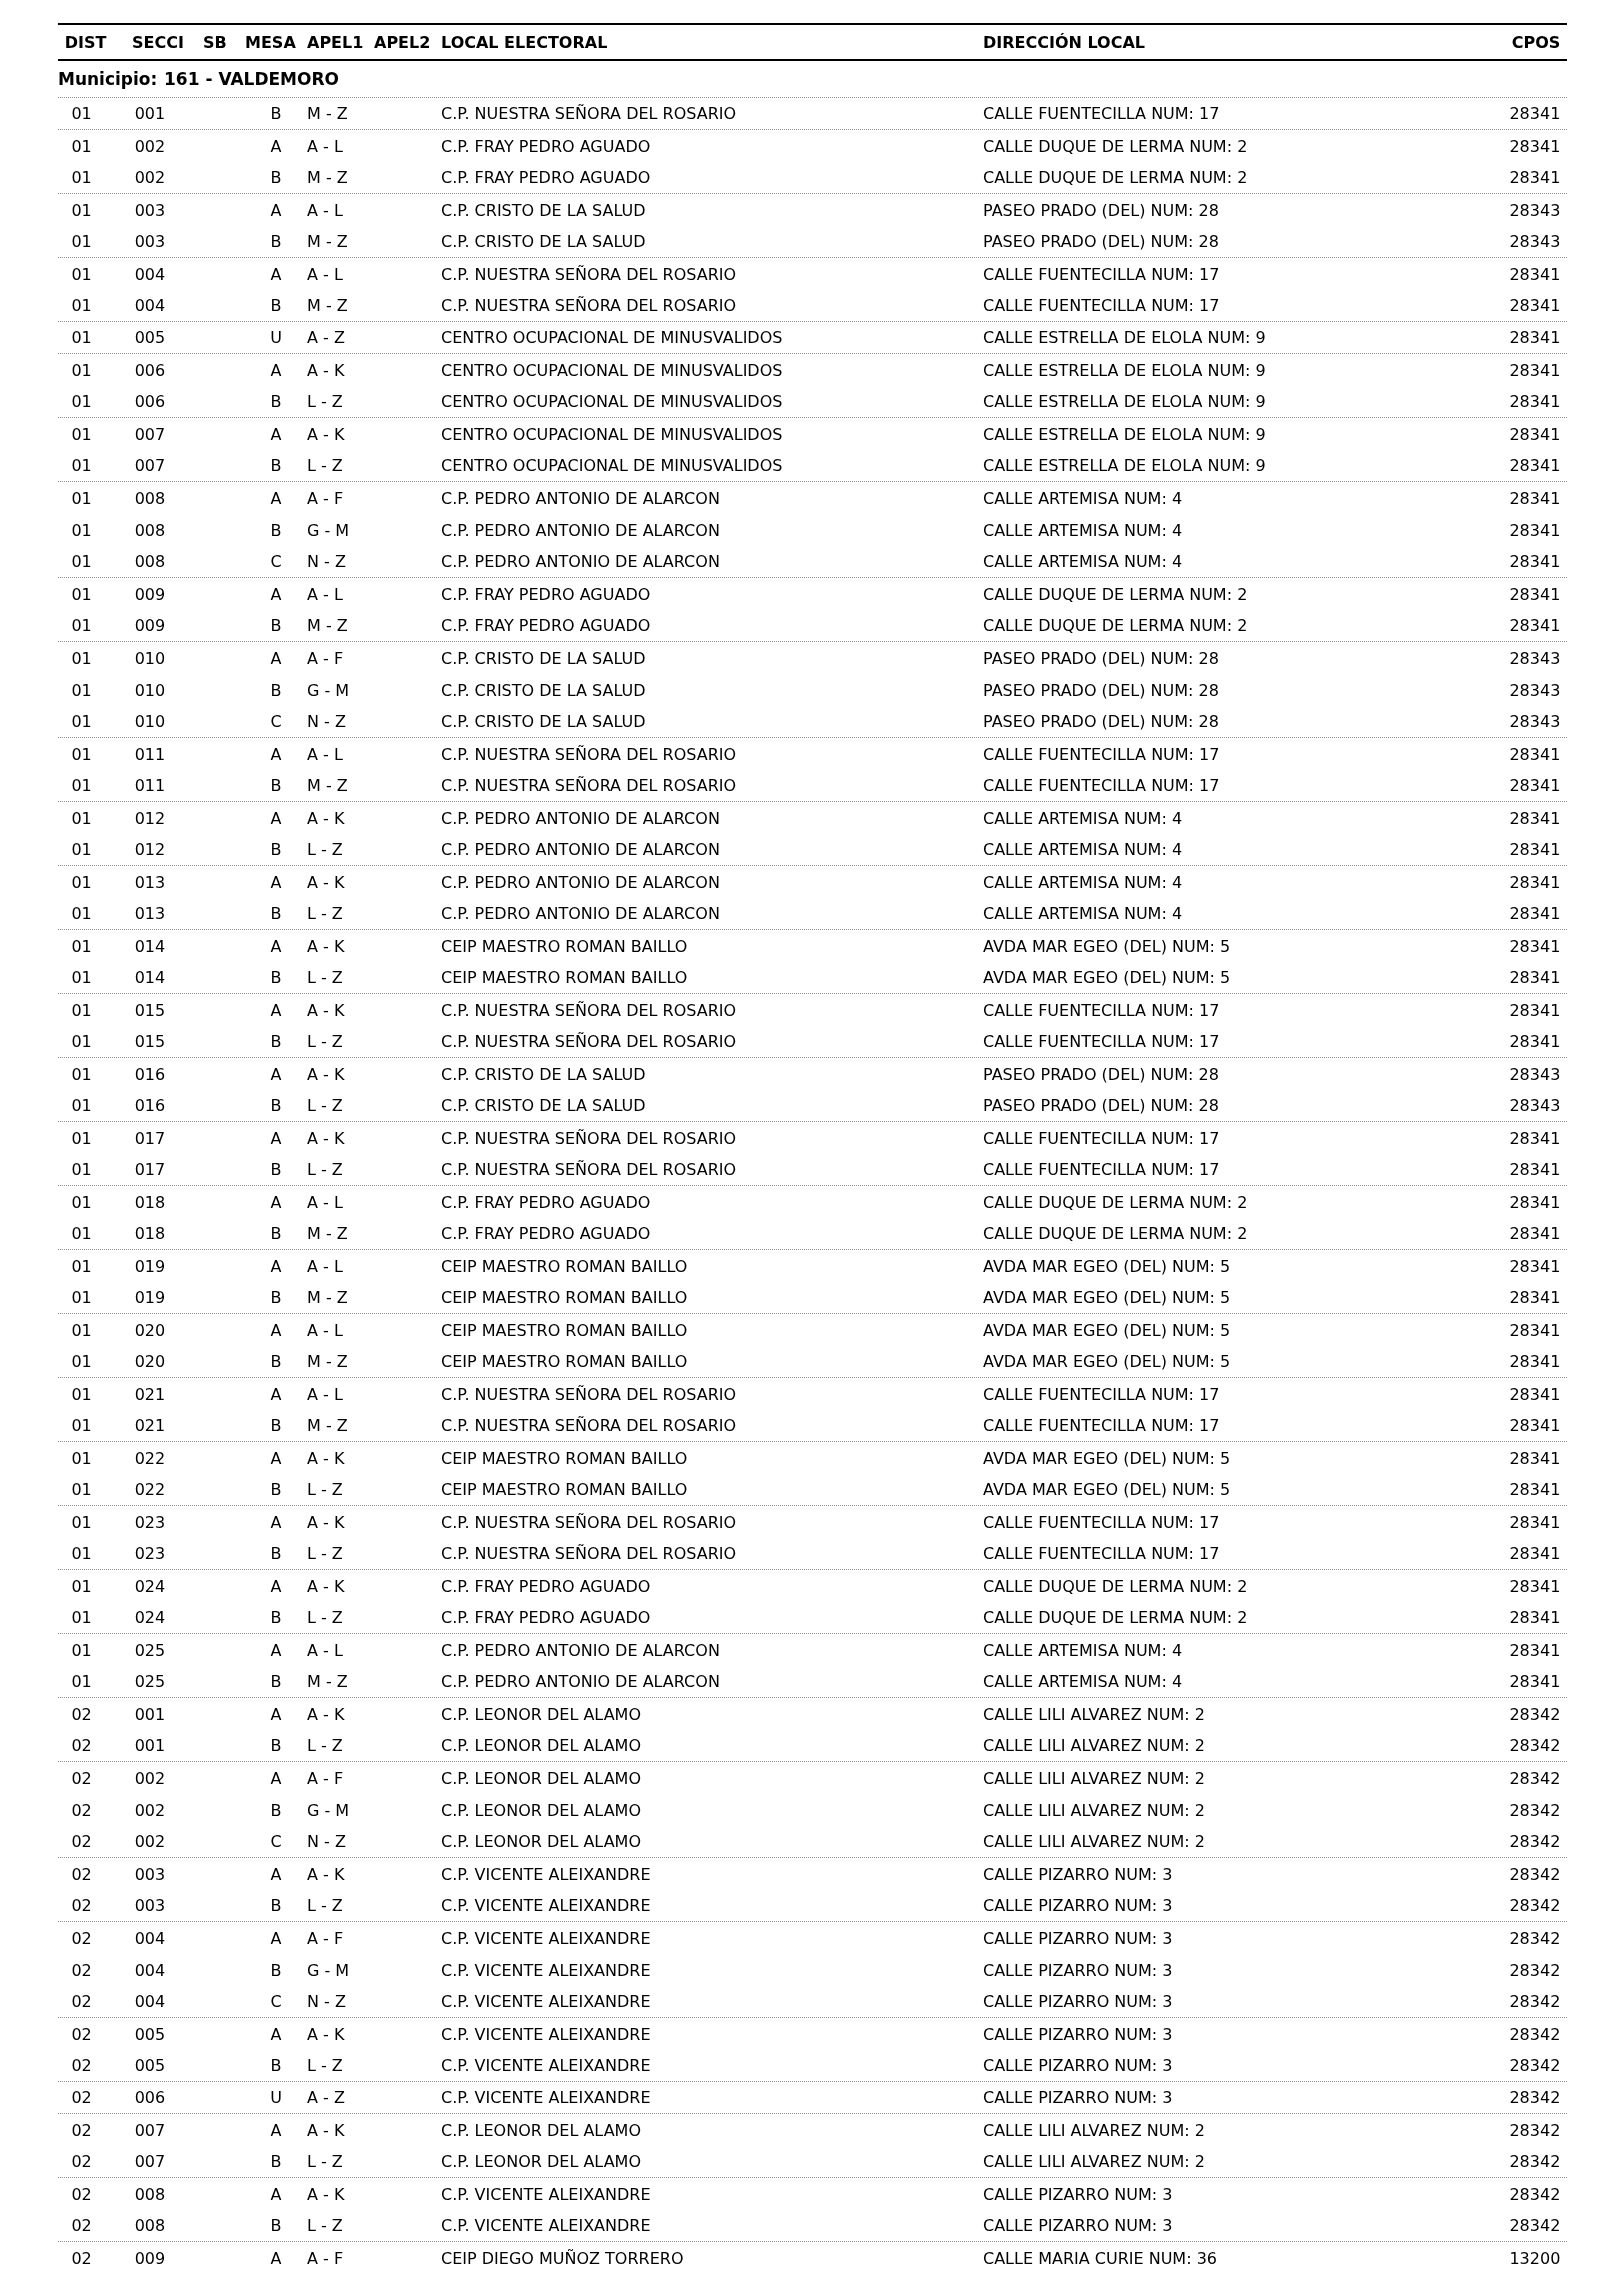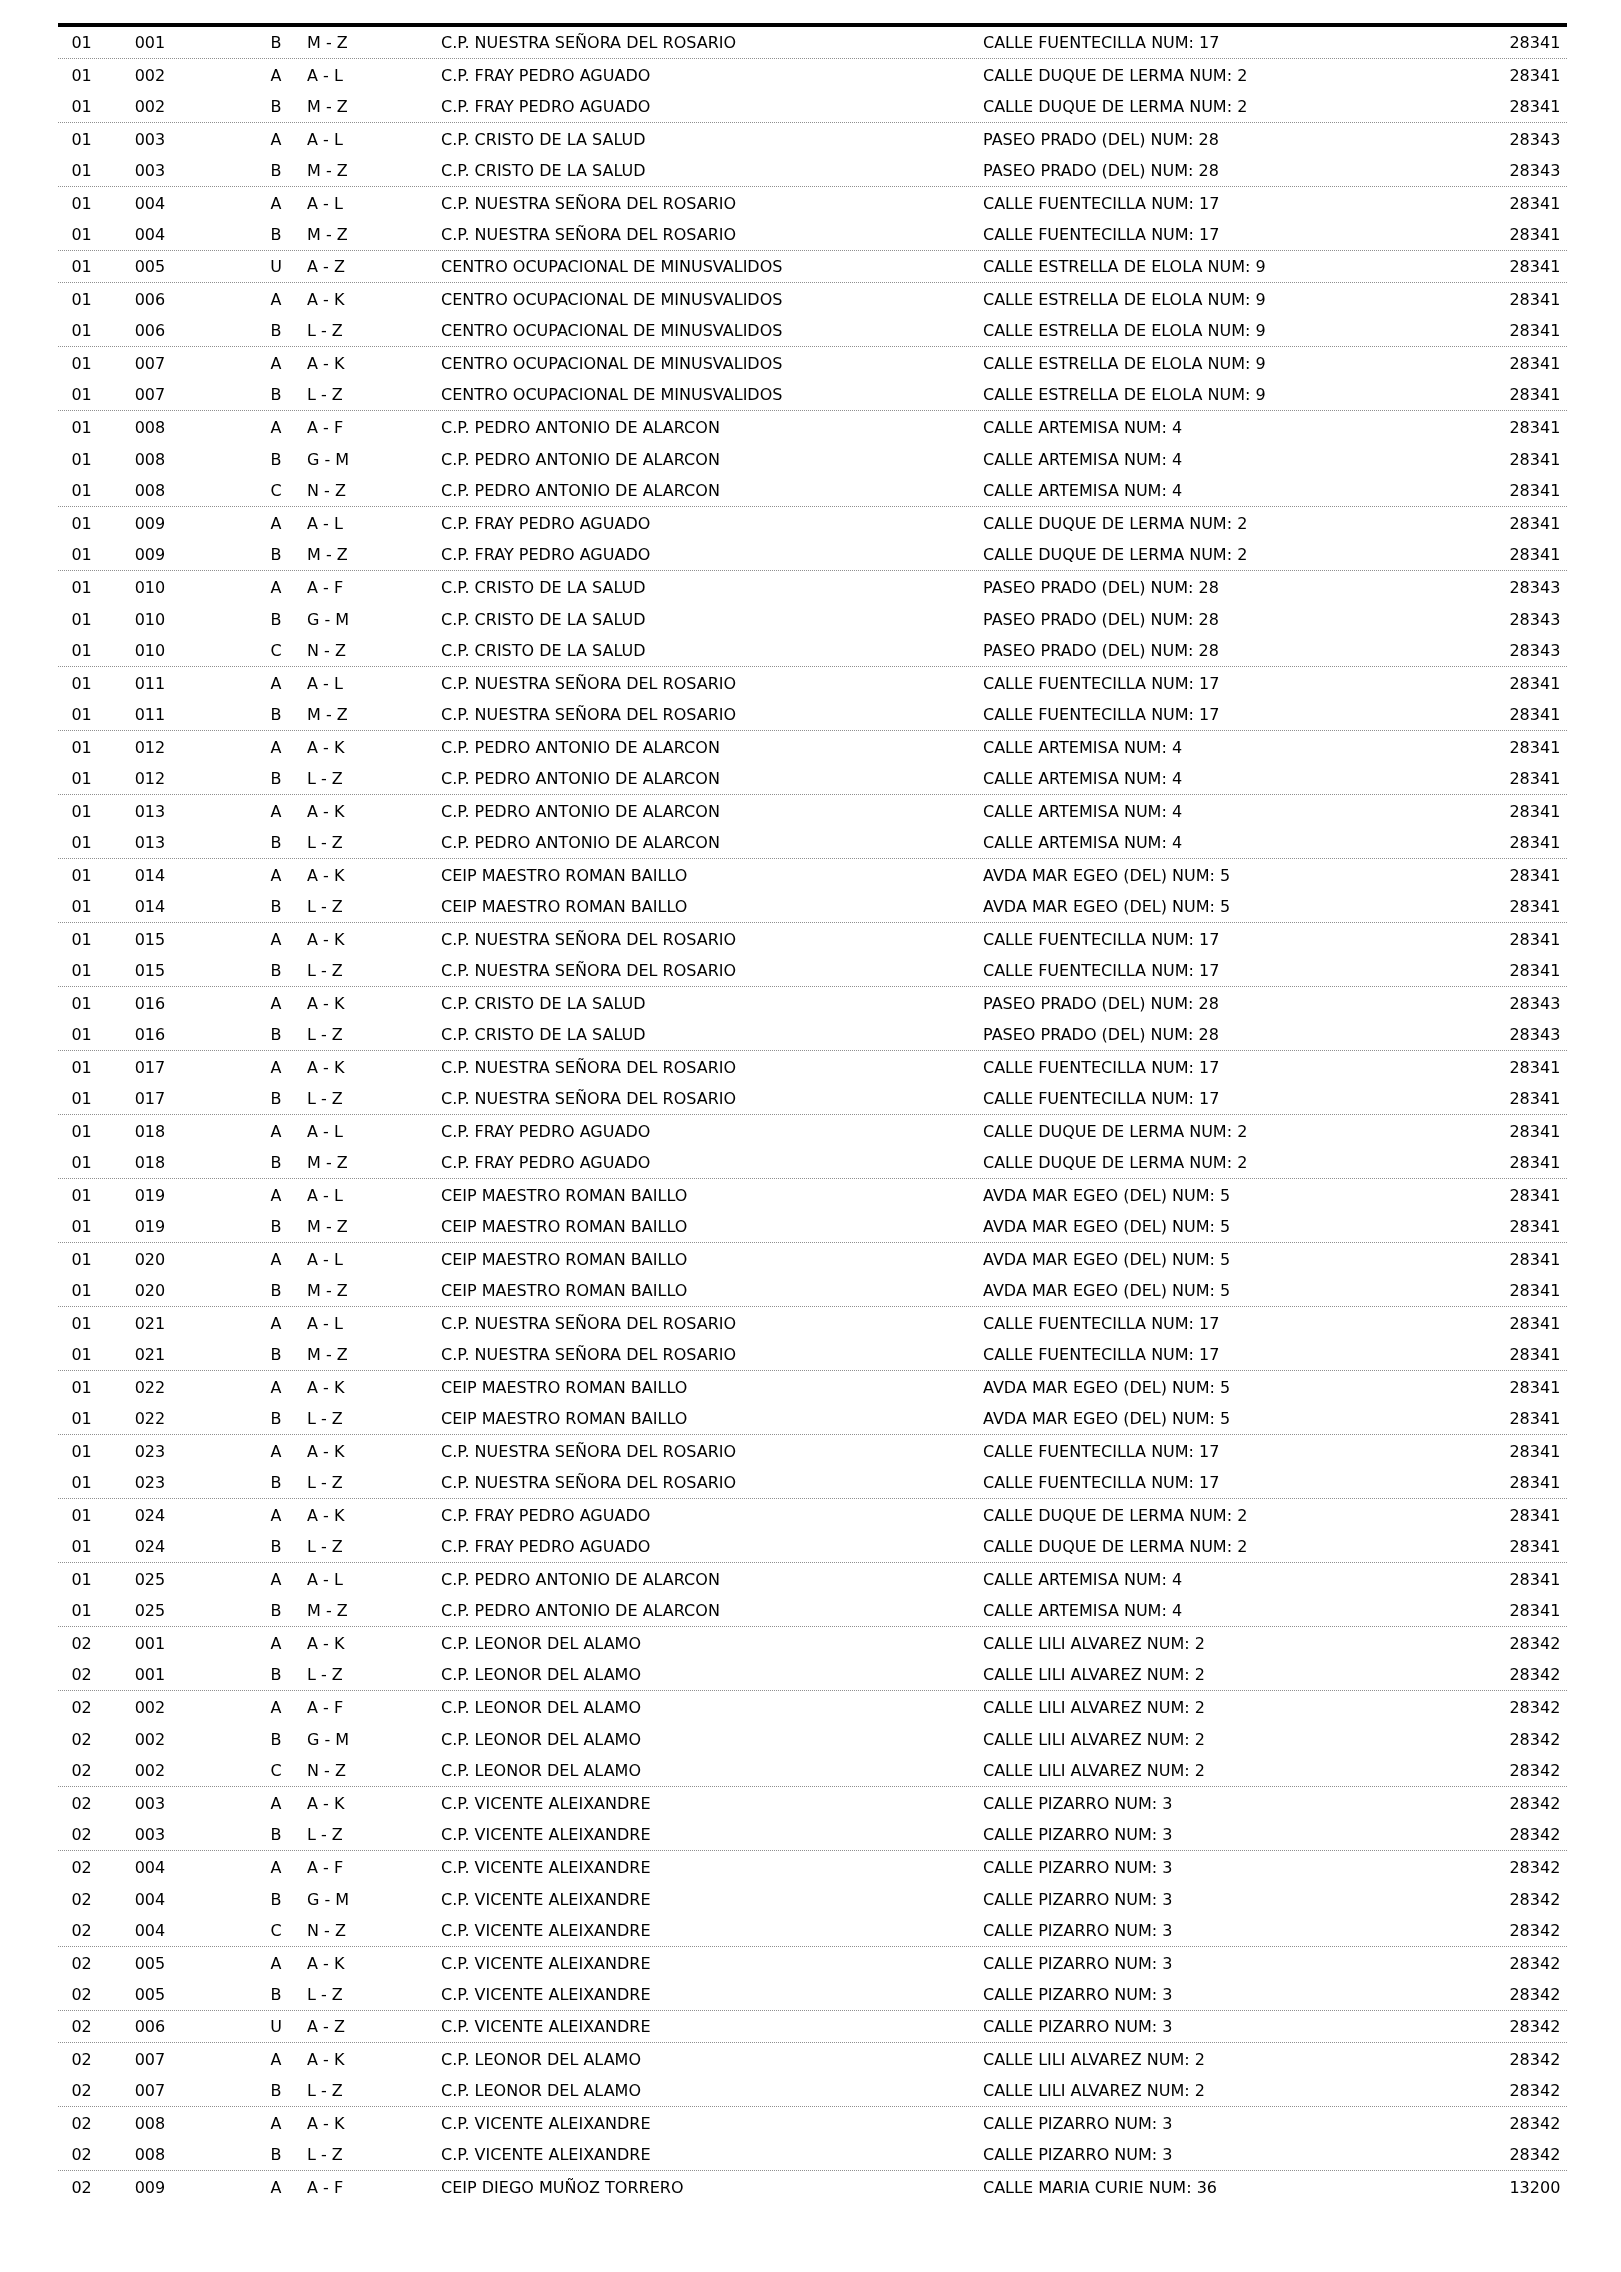--- a/index.html
+++ b/index.html
@@ -38,23 +38,38 @@
   .c-mesa{text-align:center;}
   .h-cpos,.c-cpos{text-align:right;padding-right:6.7px;}
 </style>
 </head>
 <body>
 
 <div class="page">
 
   <div class="rule"></div>
 
+  <div class="header-row">
+    <div class="hcell h-dist">DIST</div>
+    <div class="hcell h-secci">SECCI</div>
+    <div class="hcell h-sb">SB</div>
+    <div class="hcell h-mesa">MESA</div>
+    <div class="hcell h-apel1">APEL1</div>
+    <div class="hcell h-apel2">APEL2</div>
+    <div class="hcell h-local">LOCAL ELECTORAL</div>
+    <div class="hcell h-dir">DIRECCIÓN LOCAL</div>
+    <div class="hcell h-cpos">CPOS</div>
+  </div>
 
   <div class="rule"></div>
 
+  <div class="municipio-row">
+    <span>Municipio:</span>
+    <span>161 - VALDEMORO</span>
+  </div>
 
   <div class="tbody">
       <div class="row group-end">
         <div class="cell c-dist">01</div>
         <div class="cell c-secci">001</div>
         <div class="cell c-sb"></div>
         <div class="cell c-mesa">B</div>
         <div class="cell c-apel">M - Z</div>
         <div class="cell c-local">C.P. NUESTRA SEÑORA DEL ROSARIO</div>
         <div class="cell c-dir">CALLE FUENTECILLA NUM: 17</div>

